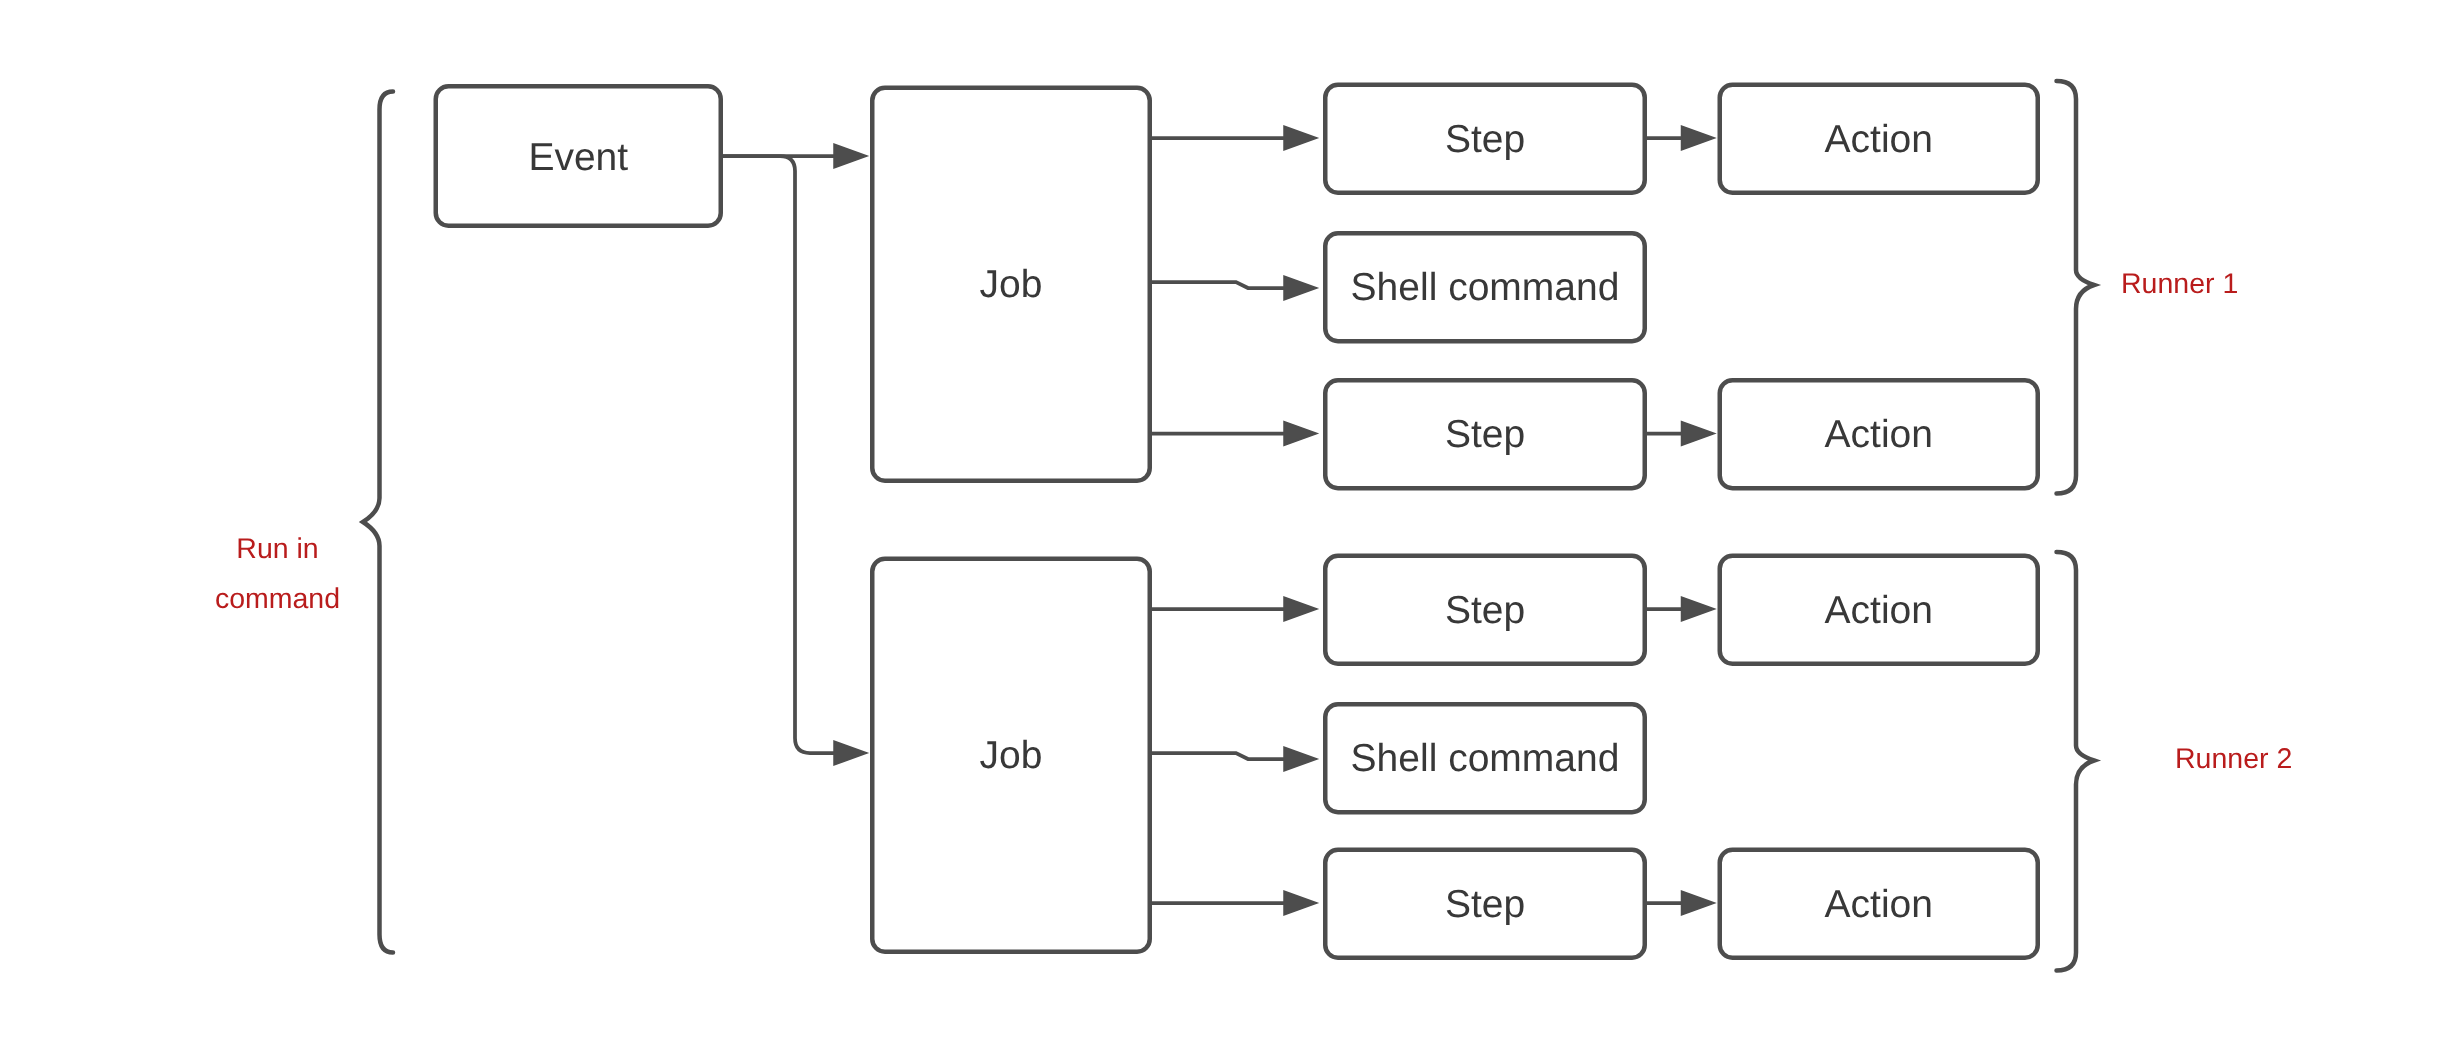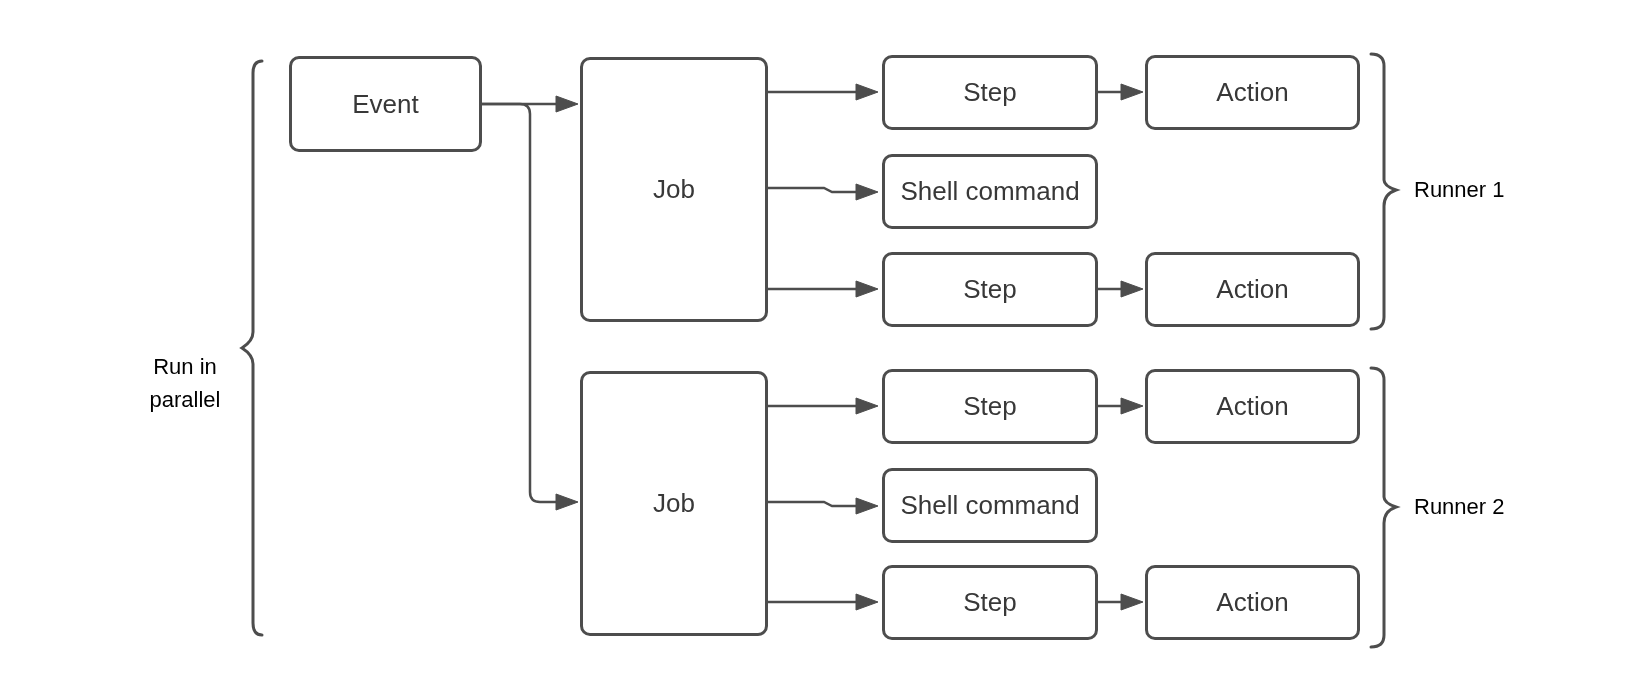--- a/index.html
+++ b/index.html
@@ -32,26 +32,26 @@
   .n-step1b{left:882px;top:252px;width:216px;height:75px;}
   .n-action1a{left:1145px;top:55px;width:215px;height:75px;}
   .n-action1b{left:1145px;top:252px;width:215px;height:75px;}
   .n-step2a{left:882px;top:369px;width:216px;height:75px;}
   .n-shell2{left:882px;top:468px;width:216px;height:75px;}
   .n-step2b{left:882px;top:565px;width:216px;height:75px;}
   .n-action2a{left:1145px;top:369px;width:215px;height:75px;}
   .n-action2b{left:1145px;top:565px;width:215px;height:75px;}
   .side-label{
     position:absolute;
-    font-size:22px;color:#000000;
+    font-size:19px;color:#b91c1c;
     white-space:nowrap;
   }
   .run-parallel{left:120px;top:306px;width:130px;text-align:center;line-height:33px;margin-top:44px;}
   .runner1{left:1414px;top:177px;line-height:26px;}
-  .runner2{left:1414px;top:494px;line-height:26px;}
+  .runner2{left:1450px;top:494px;line-height:26px;}
 </style>
 </head>
 <body>
 
 <div class="diagram">
 
   <svg class="connector-layer" width="1639" height="700" viewBox="0 0 1639 700" xmlns="http://www.w3.org/2000/svg">
 
     <g>
       <path class="brace" d="M262,61 Q253,61 253,73 L253,332 Q253,341 242,348 Q253,355 253,364 L253,623 Q253,635 262,635"></path>
@@ -150,18 +150,18 @@
   </div>
   <div class="node n-action2a">
     <span>Action</span>
   </div>
   <div class="node n-action2b">
     <span>Action</span>
   </div>
 
   <div class="side-label run-parallel">
     <div>Run in</div>
-    <div>parallel</div>
+    <div>command</div>
   </div>
   <div class="side-label runner1">Runner 1</div>
   <div class="side-label runner2">Runner 2</div>
 
 </div>
 
 </body></html>

